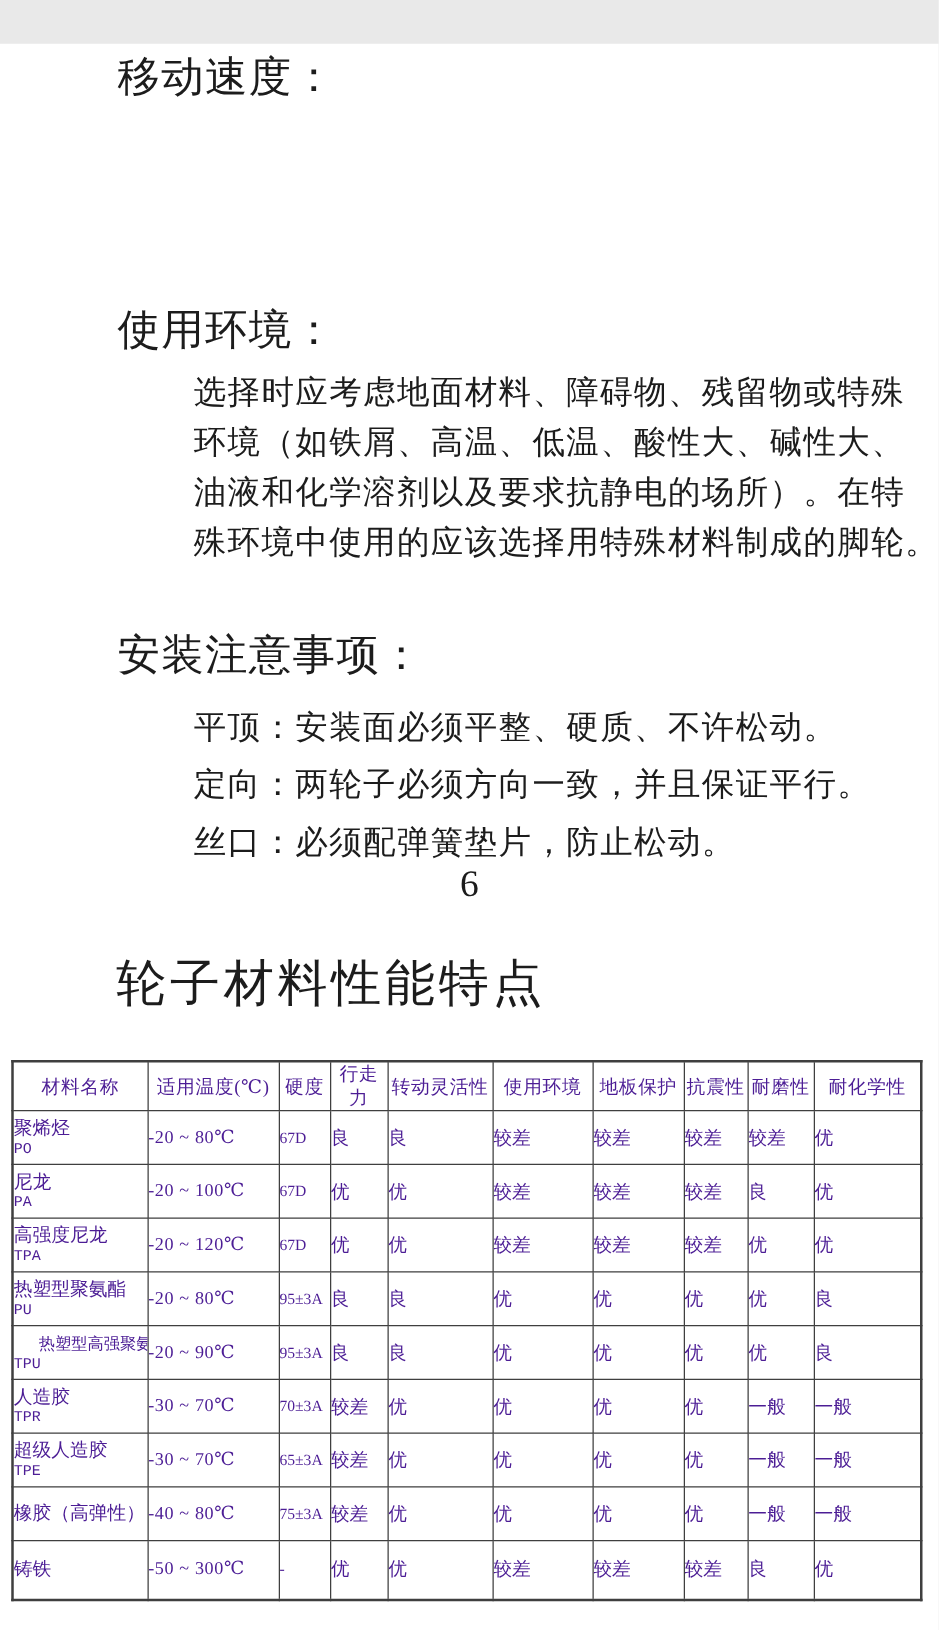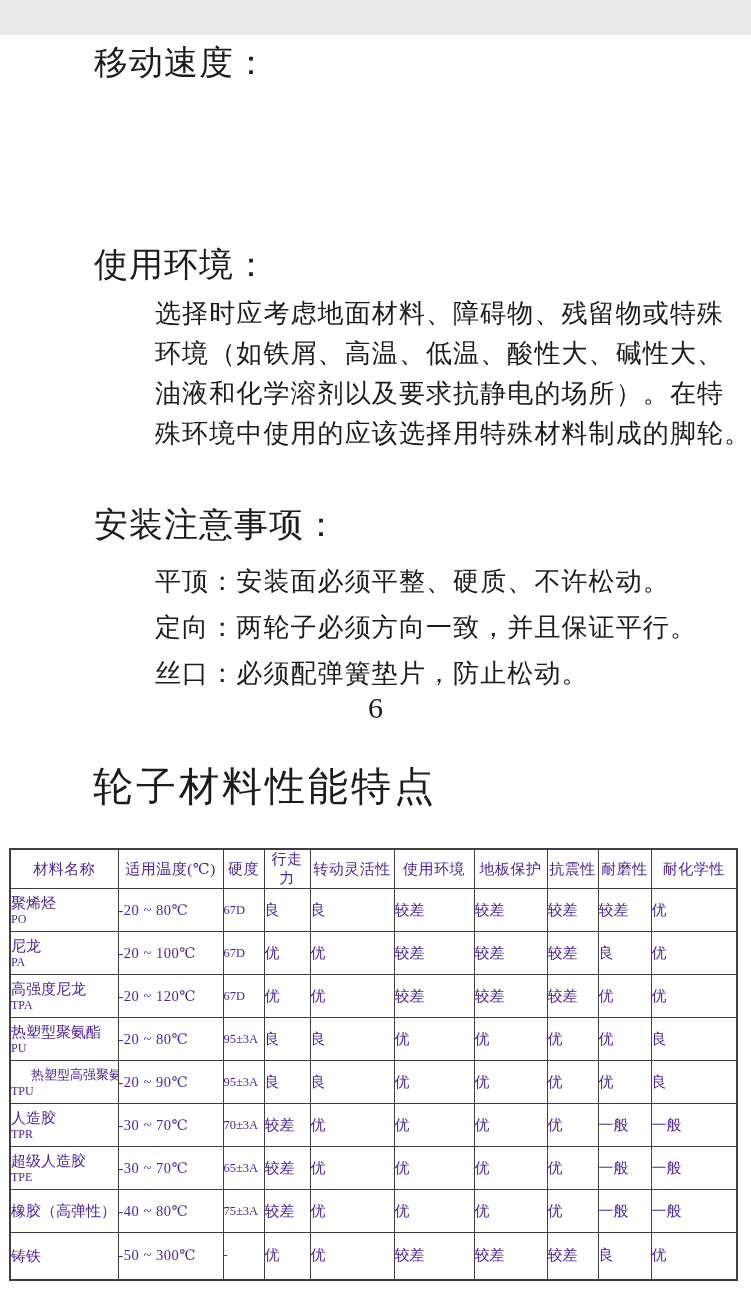--- a/index.html
+++ b/index.html
@@ -65,21 +65,21 @@
   .mat-table thead tr{height:32px;}
   .mat-table tbody tr{height:43px;}
   .mat-table tbody tr:nth-child(9){height:47px;}
   .mat-table tbody tr:nth-child(10){height:44px;}
   .mat-table th{font-size:15px;letter-spacing:0.5px;}
   .mat-table td{font-size:15px;}
   td.temp{font-size:14.5px;letter-spacing:0.5px;}
   td.hard{font-size:12.5px;}
   .cell-name{font-size:15px;line-height:18px;white-space:nowrap;}
   .cell-name.small-name{font-size:13px;padding-left:20px;}
-  .cell-code{font-size:12px;line-height:14px;}
+  .cell-code{font-size:12px;line-height:14px;font-family:Liberation Mono, monospace;}
 </style>
 </head>
 <body>
 
 <div class="page">
 
   <h2 class="heading" id="sec0-h">移动速度：</h2>
 
   <h2 class="heading" id="sec1-h">使用环境：</h2>
   <div class="body-block" id="sec1-b">

